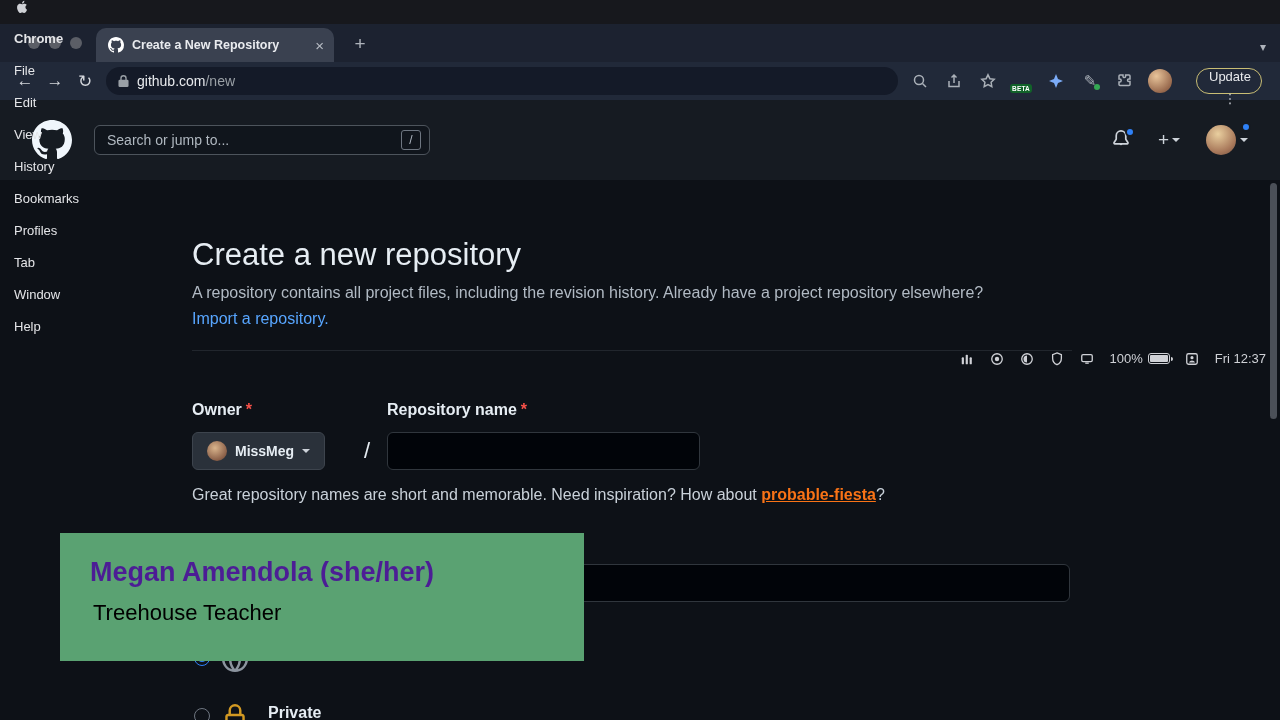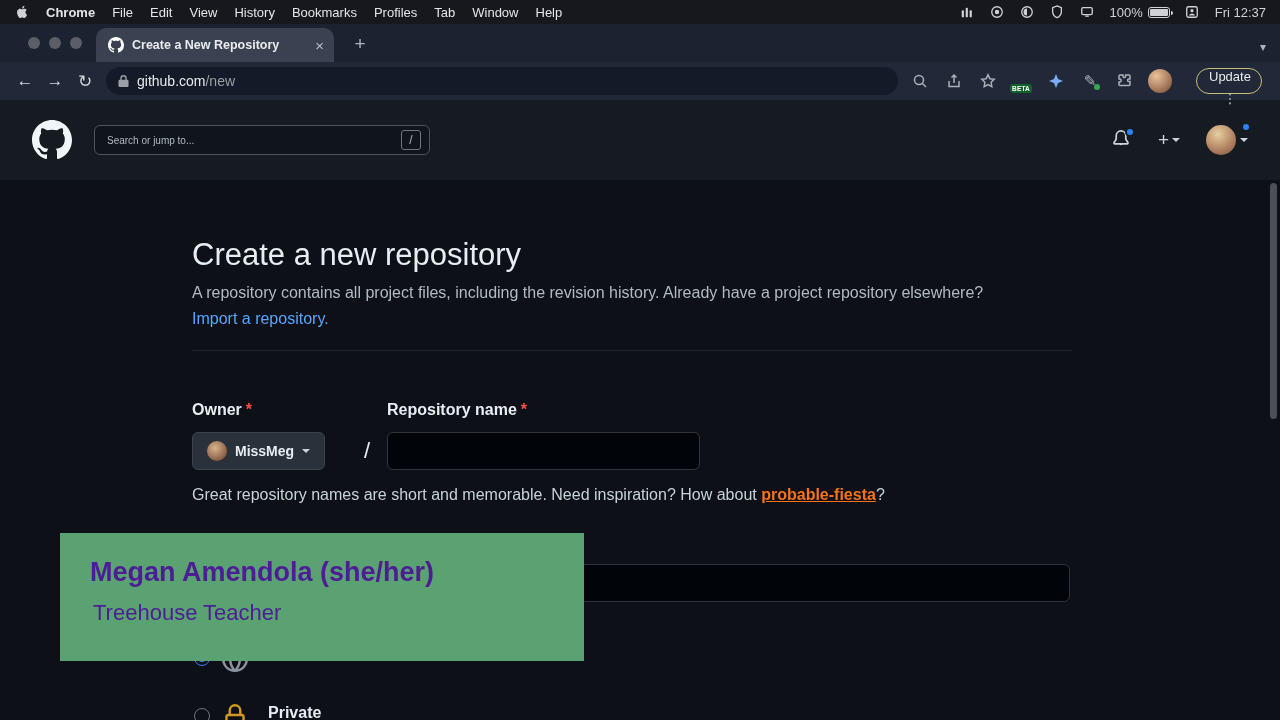--- a/index.html
+++ b/index.html
@@ -1,22 +1,22 @@
 <!DOCTYPE html>
 <html><head>
 <meta charset="utf-8">
 <style>
   * { margin:0; padding:0; box-sizing:border-box; }
   html,body { width:1280px; height:720px; overflow:hidden; background:#0d1117;
     font-family:"Liberation Sans", sans-serif; }
 
   
   .menubar { position:absolute; top:0; left:0; width:1280px; height:24px;
-    background:#17181d; display:flex; align-items:center; padding:0 14px;
-    color:#e4e5e8; font-size:13px; gap:17px; z-index:40;}
+    background:#17181d; display:flex; align-items:flex-start; padding:0 14px;
+    color:#e4e5e8; font-size:13px; gap:17px; z-index:40;flex-direction:column;}
   .menubar .app-name { font-weight:bold; }
   .menubar .mright { margin-left:auto; display:flex; align-items:center; gap:15px; color:#cfd1d6; }
   .mi { width:15px; height:14px; display:inline-flex; align-items:center; justify-content:center; }
   .mi svg { width:14px; height:14px; fill:#cfd1d6; }
   .batt { display:flex; align-items:center; gap:5px; }
   .batt-shell { width:22px; height:11px; border:1px solid #cfd1d6; border-radius:3px; position:relative; }
   .batt-shell::after { content:""; position:absolute; right:-4px; top:3px; width:2px; height:4px; background:#cfd1d6; border-radius:0 2px 2px 0;}
   .batt-fill { position:absolute; left:1px; top:1px; bottom:1px; width:18px; background:#cfd1d6; border-radius:1px; }
 
   
@@ -58,21 +58,21 @@
     display:flex; align-items:center; padding:0 10px 0 12px; color:#e8eaed; font-size:13px; gap:8px;flex-direction:column; }
   .kebab { color:#c9cdd3; font-size:13px; letter-spacing:0; line-height:1; }
 
   
   .ghheader { position:absolute; top:100px; left:0; width:1280px; height:80px;
     background:#161b22; display:flex; align-items:center; padding:0 32px; z-index:30; }
   .ghlogo svg { width:40px; height:40px; fill:#f0f6fc; display:block; }
   .ghsearch { margin-left:22px; width:336px; height:30px; border:1px solid #4d545c; border-radius:6px;
     background:#10151c; display:flex; align-items:center; padding:0 8px 0 12px; }
   .ghsearch input { flex:1; background:transparent; border:none; outline:none;
-    color:#bef264; font-size:10px; font-family:"Liberation Sans", sans-serif; }
+    color:#bef264; font-size:14px; font-family:"Liberation Sans", sans-serif; }
   .ghsearch input::placeholder { color:#b0b8c0; opacity:1; }
   .slashkey { width:20px; height:20px; border:1px solid #6e7681; border-radius:3px; color:#b1bac4;
     font-size:12px; display:flex; align-items:center; justify-content:center; }
   .ghnav { display:flex; gap:24px; margin-left:22px; }
   .ghnav a { color:#f0f6fc; font-size:16px; font-weight:bold; text-decoration:none; white-space:nowrap; }
   .ghright { margin-left:auto; display:flex; align-items:center; gap:26px; }
   .bell { position:relative; width:20px; height:20px; }
   .bell svg { width:18px; height:18px; fill:#cdd3da; }
   .bluedot { position:absolute; top:-3px; right:-3px; width:10px; height:10px; border-radius:50%;
     background:#2f81f7; border:2px solid #161b22; }
@@ -112,21 +112,21 @@
     border-radius:50%; background:#2f81f7; }
   .vis-icon { position:absolute; }
   .vis-icon svg { display:block; }
   .pub-desc { position:absolute; top:490px; left:76px; font-size:14px; color:#8b949e; }
   .priv-label { position:absolute; top:524px; left:76px; font-size:16px; font-weight:bold; color:#e6edf3; }
 
   
   .caption { position:absolute; left:60px; top:533px; width:524px; height:128px;
     background:#5aa272; z-index:20; }
   .cap-name { position:absolute; left:30px; top:24px; font-size:27px; font-weight:bold; color:#4c1d95; }
-  .cap-role { position:absolute; left:33px; top:67px; font-size:22px; color:#4c1d95; }
+  .cap-role { position:absolute; left:33px; top:67px; font-size:22px; color:#000000; }
 
   
   .pscroll { position:absolute; right:3px; top:183px; width:7px; height:236px;
     background:#4b5058; border-radius:4px; z-index:35; }
 </style>
 </head>
 <body>
 
 <div class="menubar">
   <span class="mi">

